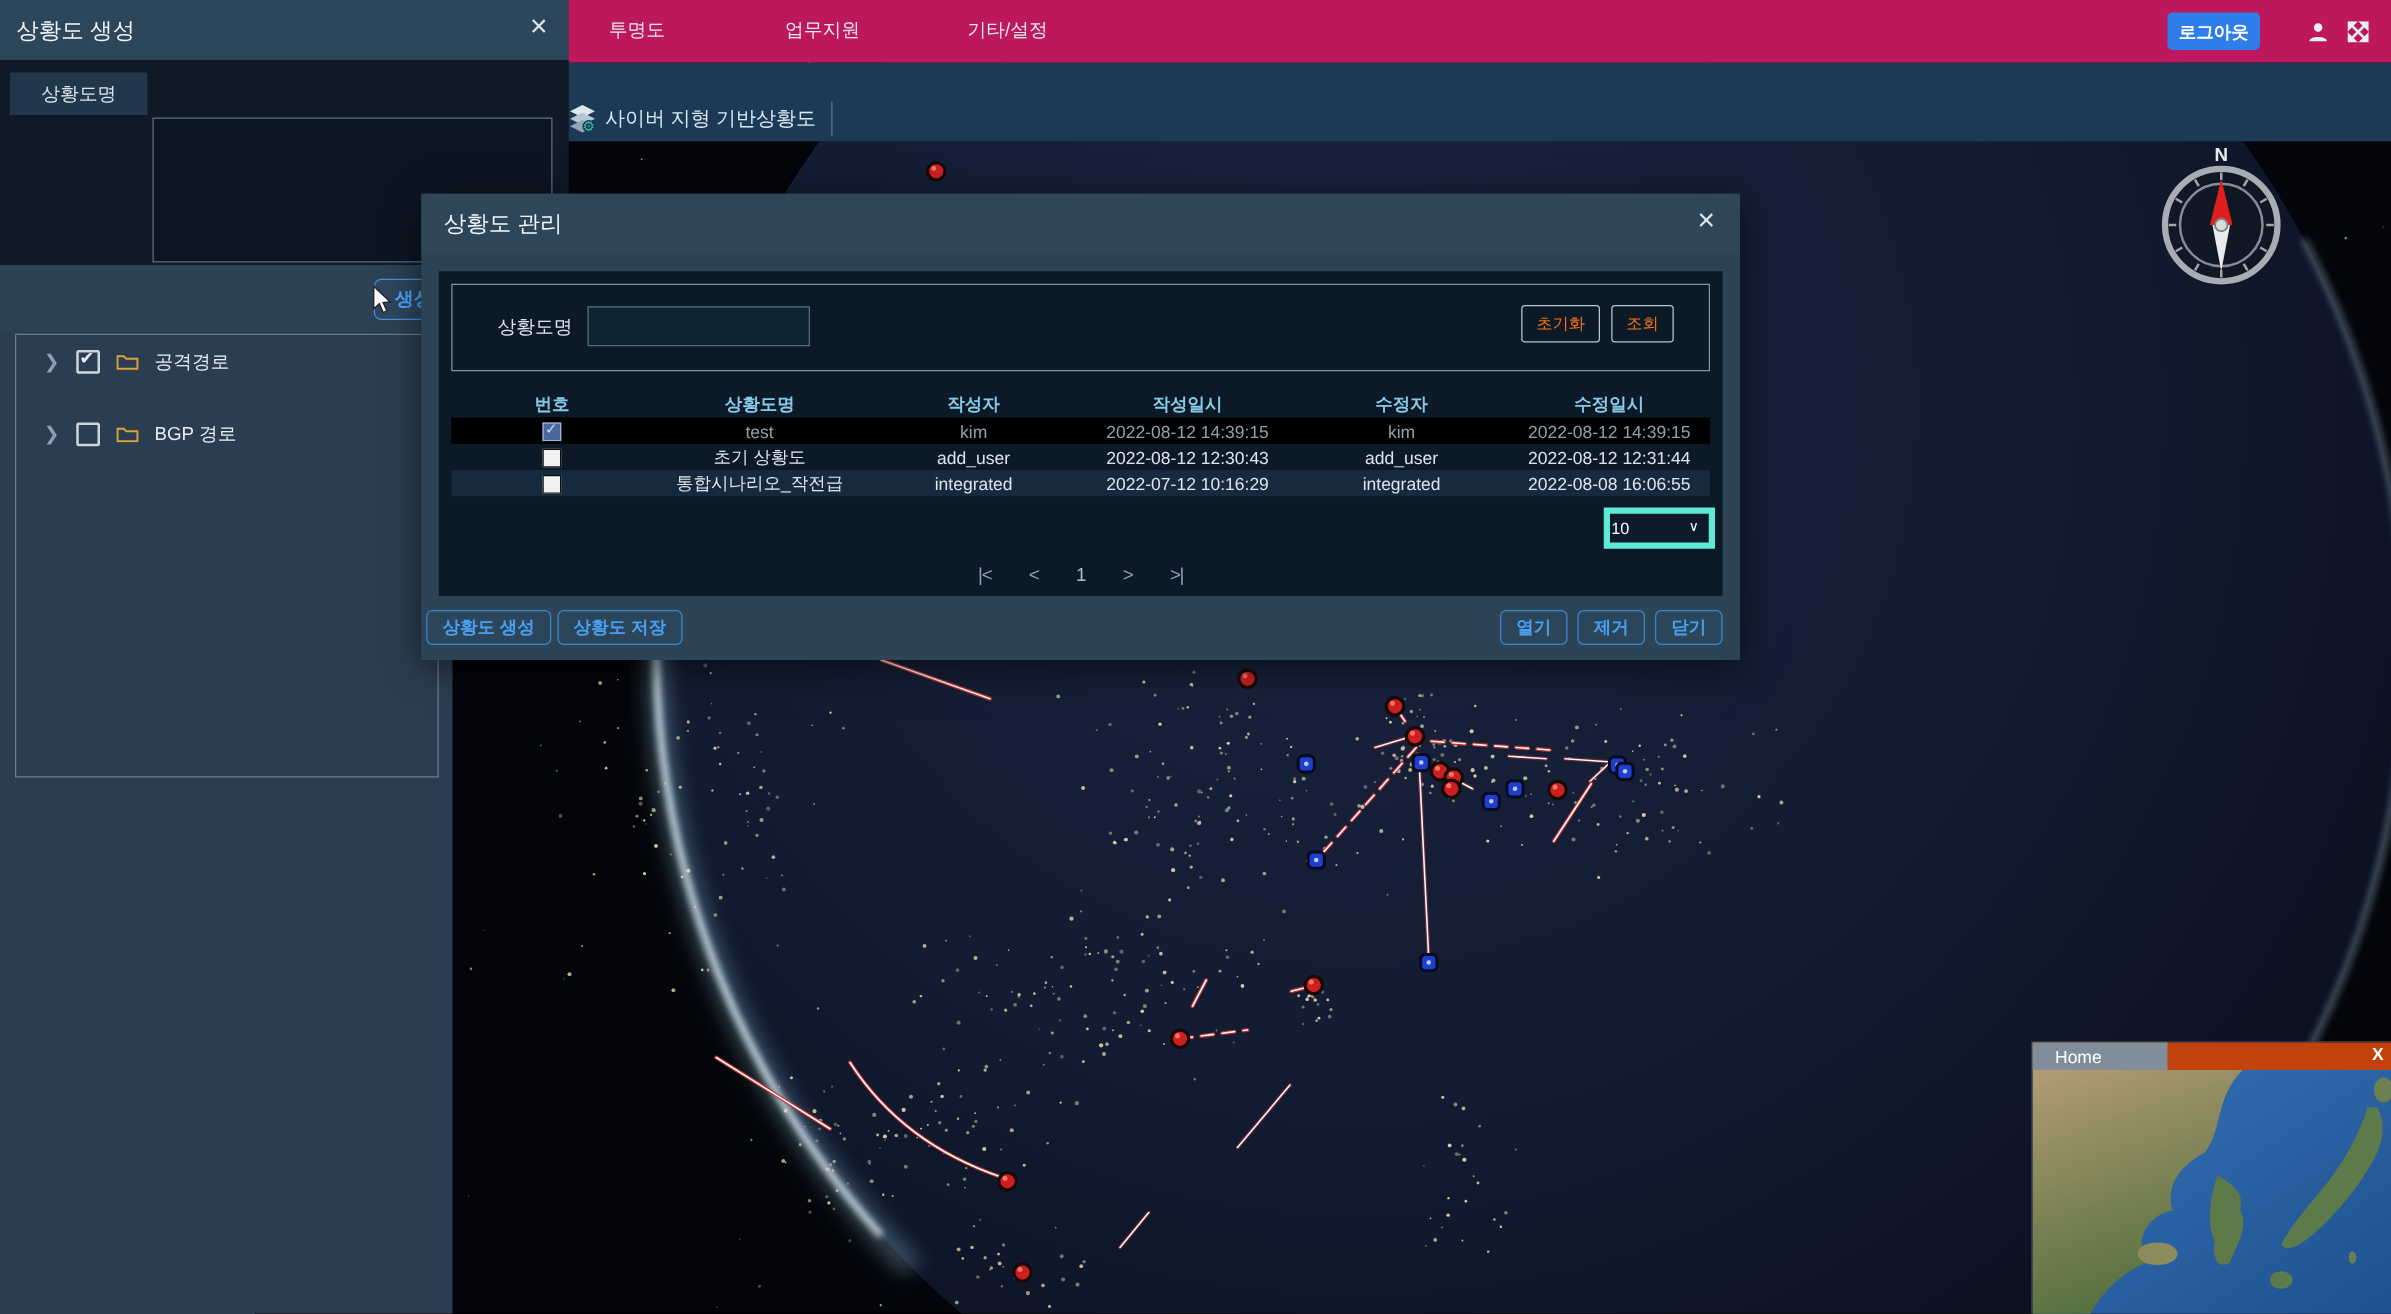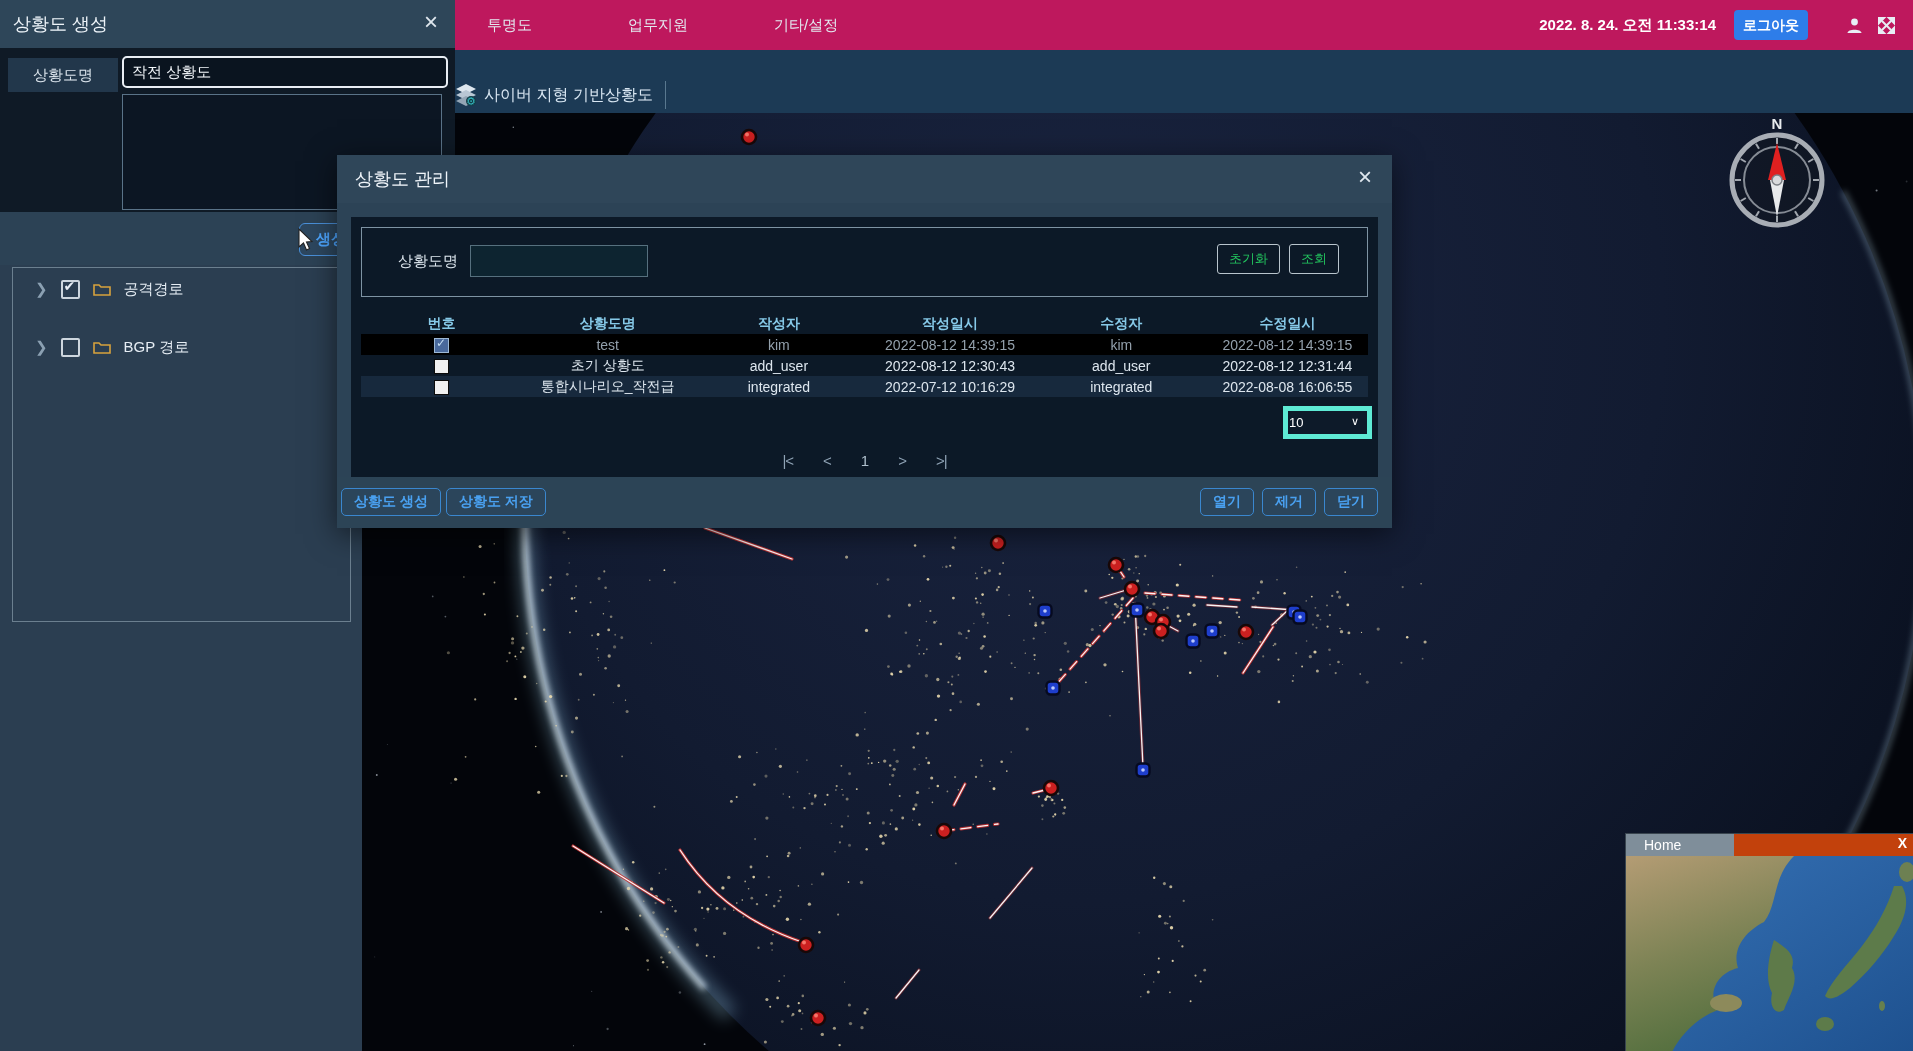--- a/index.html
+++ b/index.html
@@ -60,21 +60,21 @@
   #modal-title{position:absolute;left:18px;top:12px;font-size:18px;color:#f0f5fa;}
   #modal-close{position:absolute;right:20px;top:8px;font-size:24px;color:#dfe7ee;cursor:pointer;}
   #modal-panel{position:absolute;left:14px;top:62px;width:1027px;height:260px;background:#0c1927;}
   #search-group{position:absolute;left:10px;top:10px;width:1005px;height:68px;border:1px solid #7e93a3;}
   #search-label{position:absolute;left:36px;top:24px;font-size:15px;color:#dde6ee;}
   #search-input{position:absolute;left:108px;top:17px;width:160px;height:30px;background:#0d2430;
                 border:1px solid #56707e;color:#e8eef5;font-size:14px;padding:0 8px;outline:none;
                 font-family:"Liberation Sans",sans-serif;}
   #search-btns{position:absolute;right:28px;top:16px;display:flex;gap:9px;}
   .ghost-btn{height:30px;padding:0 11px;background:transparent;border:1px solid #b9c5cd;border-radius:3px;
-             color:#22c55e;font-size:13px;cursor:pointer;font-family:"Liberation Sans",sans-serif;}
+             color:#f97316;font-size:13px;cursor:pointer;font-family:"Liberation Sans",sans-serif;}
   #grid{position:absolute;left:10px;top:96px;width:1007px;}
   .grid-row{display:flex;height:21px;align-items:center;}
   .grid-head .gc{color:#86c9e8;font-weight:bold;font-size:14px;}
   .gc{text-align:center;font-size:14px;color:#dde6ee;white-space:nowrap;overflow:hidden;}
   .gc0{width:16%;}.gc1{width:17%;}.gc2{width:17%;}.gc3{width:17%;}.gc4{width:17%;}.gc5{width:16%;}
   .grid-row.sel{background:#000000;}
   .grid-row.sel .gc{color:#93a0ac;}
   .grid-row.alt{background:#17293d;}
   .cbx{display:inline-block;width:13px;height:13px;background:#f1f1f1;border:1px solid #0c0c0c;vertical-align:middle;position:relative;cursor:pointer;}
   .cbx.on{background:#49699c;border-color:#9db8d4;}
@@ -1092,21 +1092,20 @@
           <circle cx="1415" cy="180" r="5" fill="#d8dadc" stroke="#7c8086" stroke-width="1.5"></circle>
           <text x="1415" y="129" text-anchor="middle" font-size="15" fill="#e8ebee" font-weight="bold">N</text>
         </g>
       </svg>
   </div>
 
   <div class="abs" id="navbar">
     <div class="nav-item" style="left:125px">투명도</div>
     <div class="nav-item" style="left:266px">업무지원</div>
     <div class="nav-item" style="left:412px">기타/설정</div>
-    <div id="nav-datetime">2022. 8. 24. 오전 11:33:14</div>
     <div id="logout-btn">로그아웃</div>
     <svg class="nav-ico" style="right:50px" viewBox="0 0 17 17">
       <circle cx="8.5" cy="5" r="3.4" fill="#e8eef5"></circle>
       <path d="M1.5,16 C1.5,11.5 15.5,11.5 15.5,16 Z" fill="#e8eef5"></path>
     </svg>
     <svg class="nav-ico" style="right:18px" viewBox="0 0 17 17">
       <g stroke="#e8eef5" stroke-width="2" fill="#e8eef5">
         <line x1="4" y1="4" x2="13" y2="13"></line>
           <line x1="13" y1="4" x2="4" y2="13"></line>
         <path d="M1,1 L6,1 L1,6 Z"></path>
@@ -1180,21 +1179,20 @@
     </div>
   </div>
 
   <div class="abs" id="create-dialog">
     <div id="cd-header">
       <div id="cd-title">상황도 생성</div>
       <div id="cd-close">×</div>
     </div>
     <div id="cd-form">
       <div id="cd-name-labelcell">상황도명</div>
-      <input id="cd-name-input" value="작전 상황도" style="">
       <textarea id="cd-desc-input" style=""></textarea>
     </div>
     <div id="cd-btnstrip">
       <button id="cd-create-btn">생성</button>
     </div>
   </div>
 
   <div class="abs" id="modal">
     <div id="modal-header">
       <div id="modal-title">상황도 관리</div>

